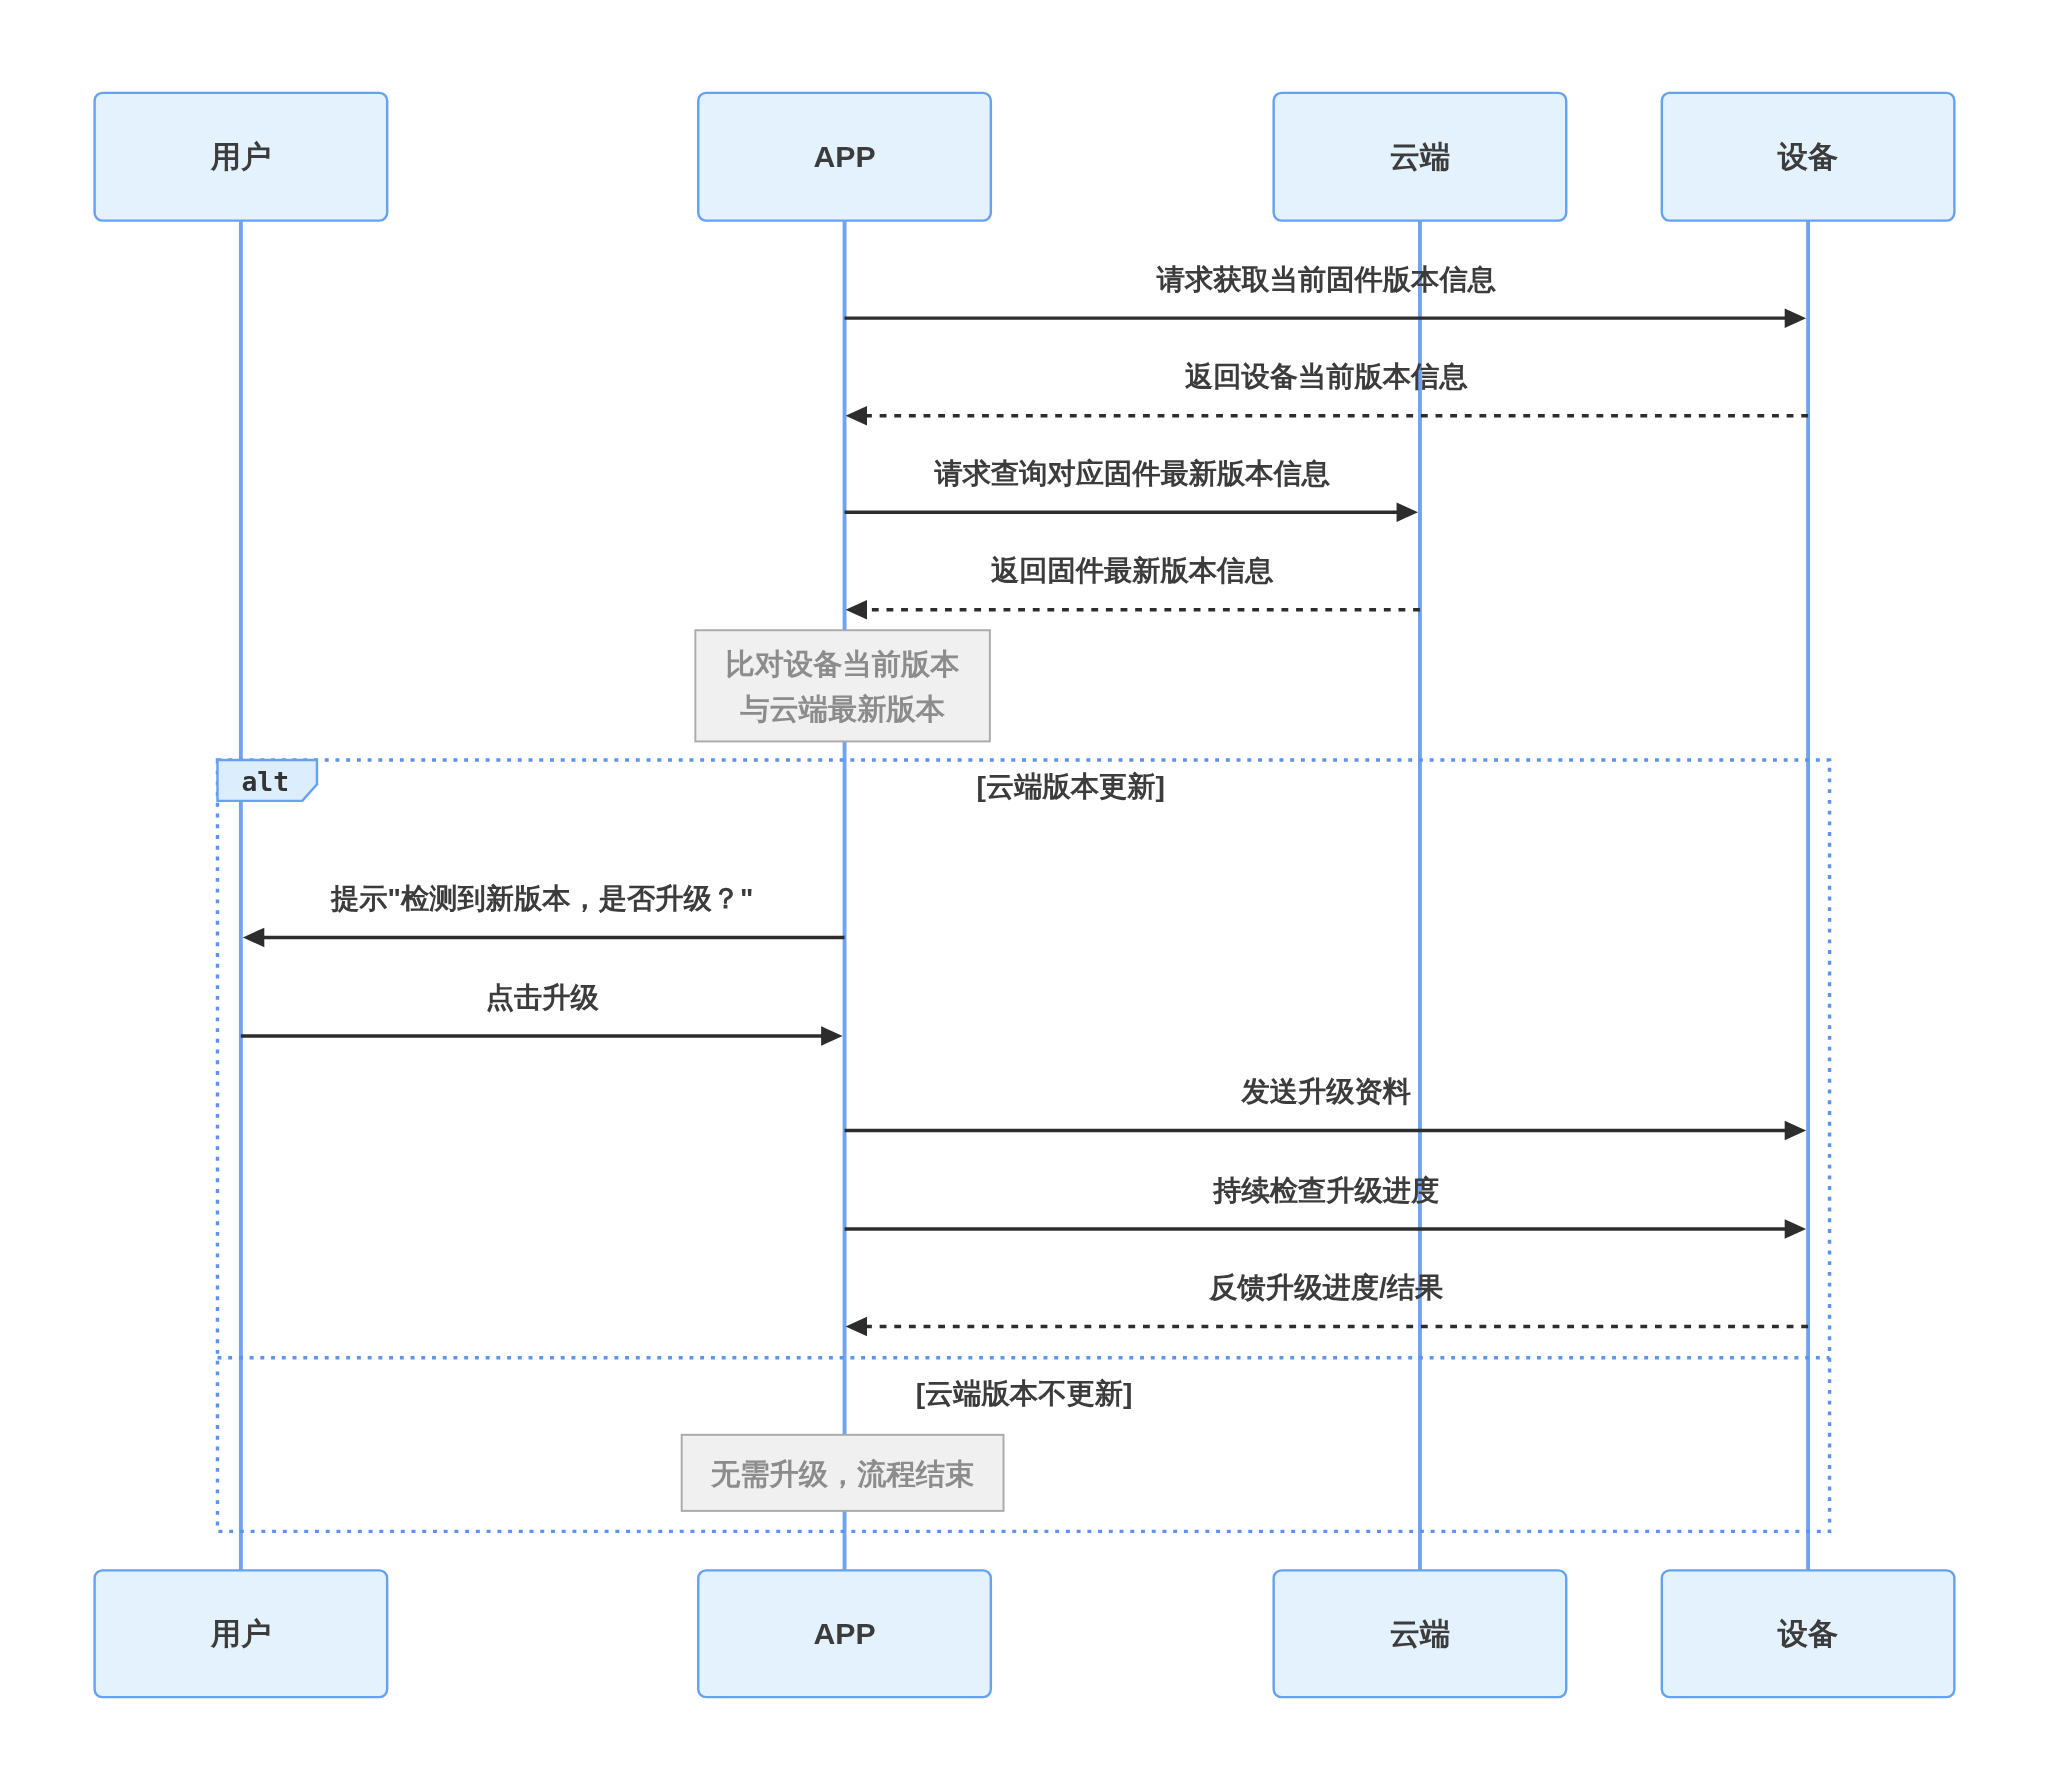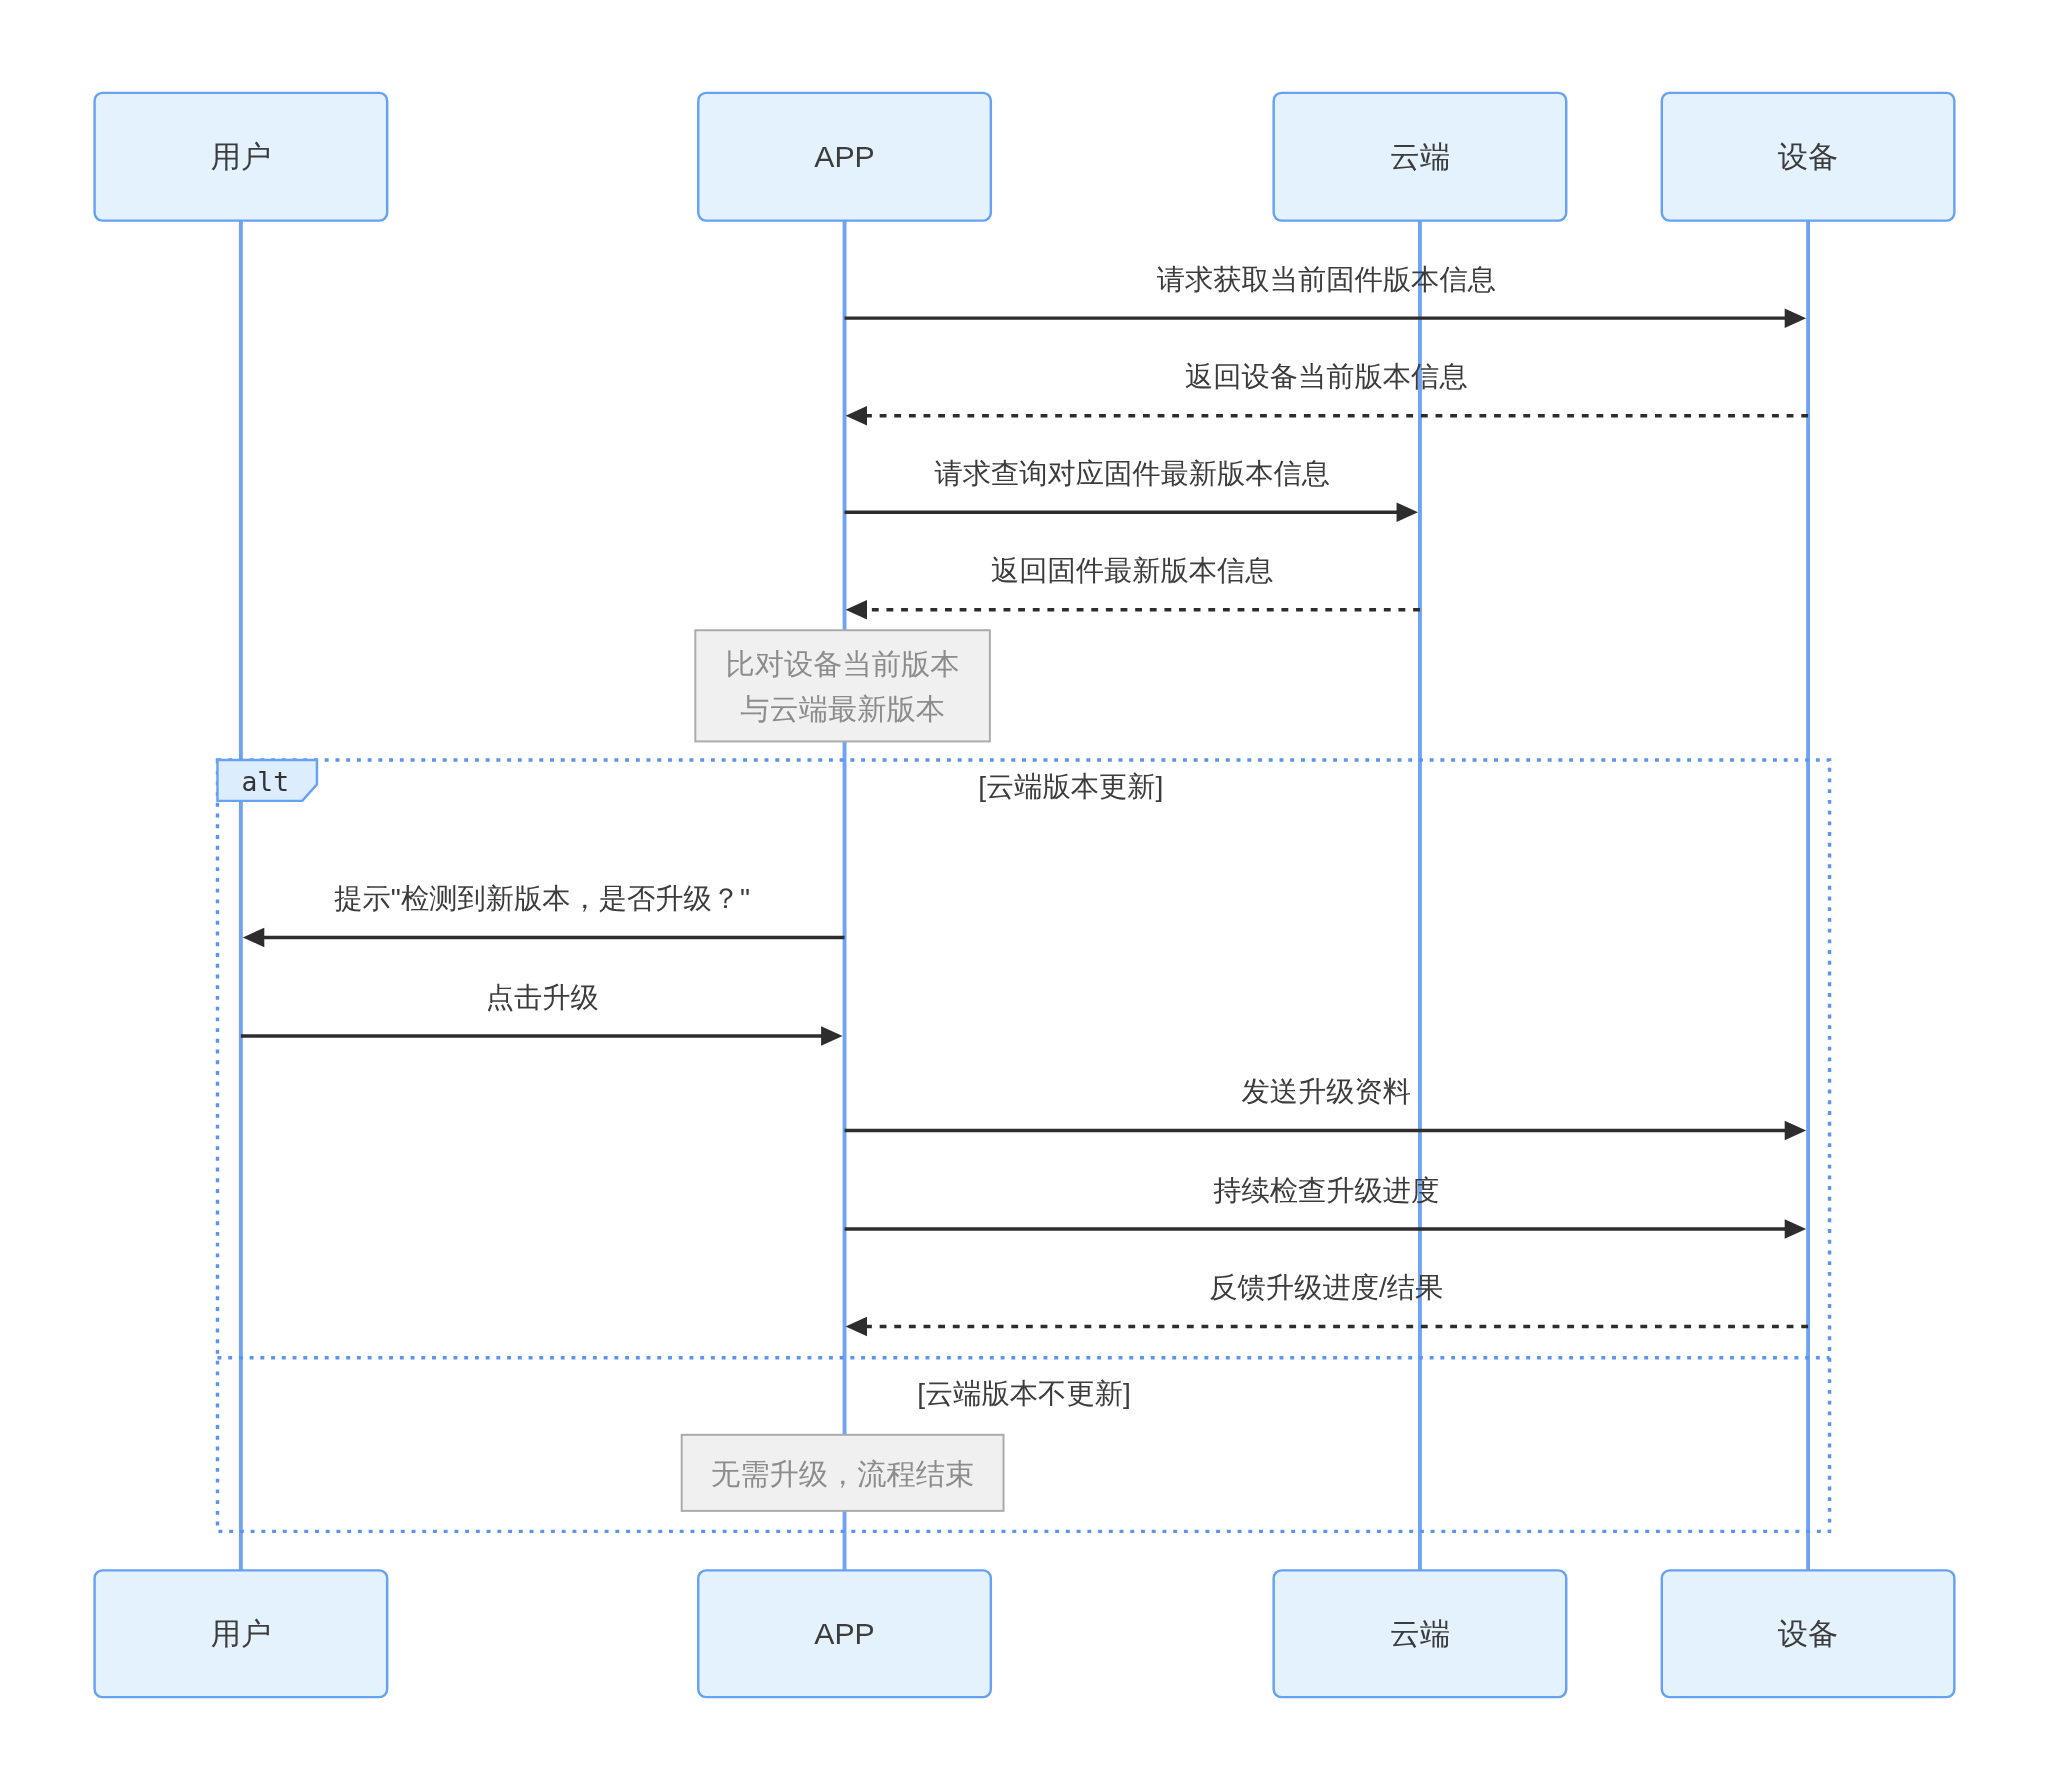--- a/index.html
+++ b/index.html
@@ -6,20 +6,21 @@
     margin: 0;
     padding: 0;
     background: #ffffff;
   }
   .stage {
     width: 2048px;
     height: 1791px;
     position: relative;
     background: #ffffff;
     font-family: "Liberation Sans", "DejaVu Sans", sans-serif;
+    font-weight: bold;
   }
   svg { display: block; }
 
   .participant-box {
     fill: #E4F2FD;
     stroke: #67A1F2;
     stroke-width: 2.5;
   }
   .participant-label {
     fill: #3C3C3C;

